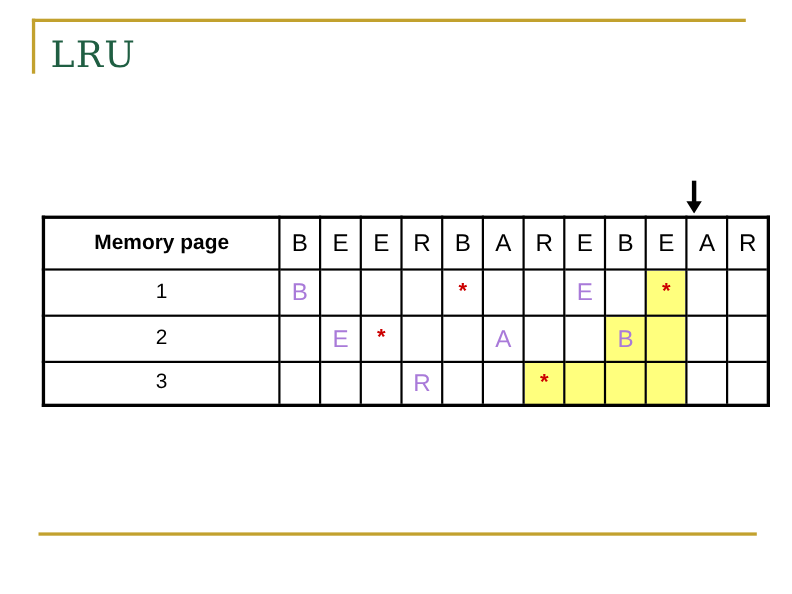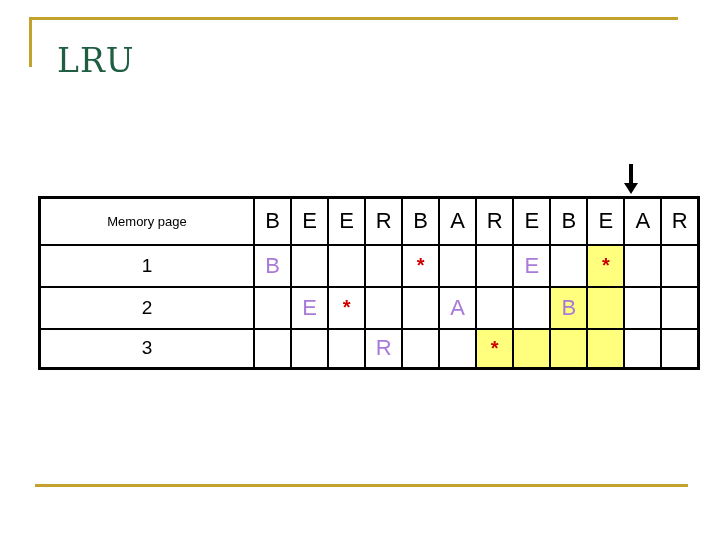--- a/index.html
+++ b/index.html
@@ -3,40 +3,40 @@
 <meta charset="utf-8">
 <style>
   html,body{margin:0;padding:0;}
   body{
     width:720px;height:540px;position:relative;overflow:hidden;
     background:#ffffff;font-family:"Liberation Sans",sans-serif;
   }
   .top-rule{position:absolute;left:29px;top:17px;width:649px;height:3px;background:var(--accent-gold);}
   .left-rule{position:absolute;left:29px;top:17px;width:3px;height:50px;background:var(--accent-gold);}
   .slide-title{
-    position:absolute;left:42px;top:27px;margin:15px;
+    position:absolute;left:42px;top:27px;margin:4px;
     font-family:"DejaVu Serif","Liberation Serif",serif;font-weight:normal;
     font-size:33px;line-height:1.15;color:var(--title-green);letter-spacing:1px;
   }
   table.lru{
     position:absolute;left:38px;top:196px;width:662px;
     border-collapse:collapse;table-layout:fixed;
     border:3px solid var(--border-black);
   }
   table.lru th,table.lru td{
     border:2px solid var(--border-black);
     padding:0;text-align:center;vertical-align:middle;
     font-weight:normal;color:#000;overflow:hidden;
   }
   .labelcol{width:212px;}
   thead tr{height:47px;}
   tbody tr{height:42px;}
   tbody tr:last-child{height:40px;}
   thead th{font-size:22px;}
-  thead th.labelcol{font-size:13px;}
+  thead th.labelcol{font-size:19px;font-weight:bold;}
   tbody th{font-size:19px;}
   td .letter{color:var(--letter-purple);font-size:22px;}
   td .star{color:var(--hit-red);font-size:20px;font-weight:bold;}
   td.hl{background:var(--highlight-yellow);}
   .ref-arrow{position:absolute;left:623px;top:164px;width:16px;height:30px;}
 </style>
 </head>
 <body>
 
 <div class="top-rule"></div>

